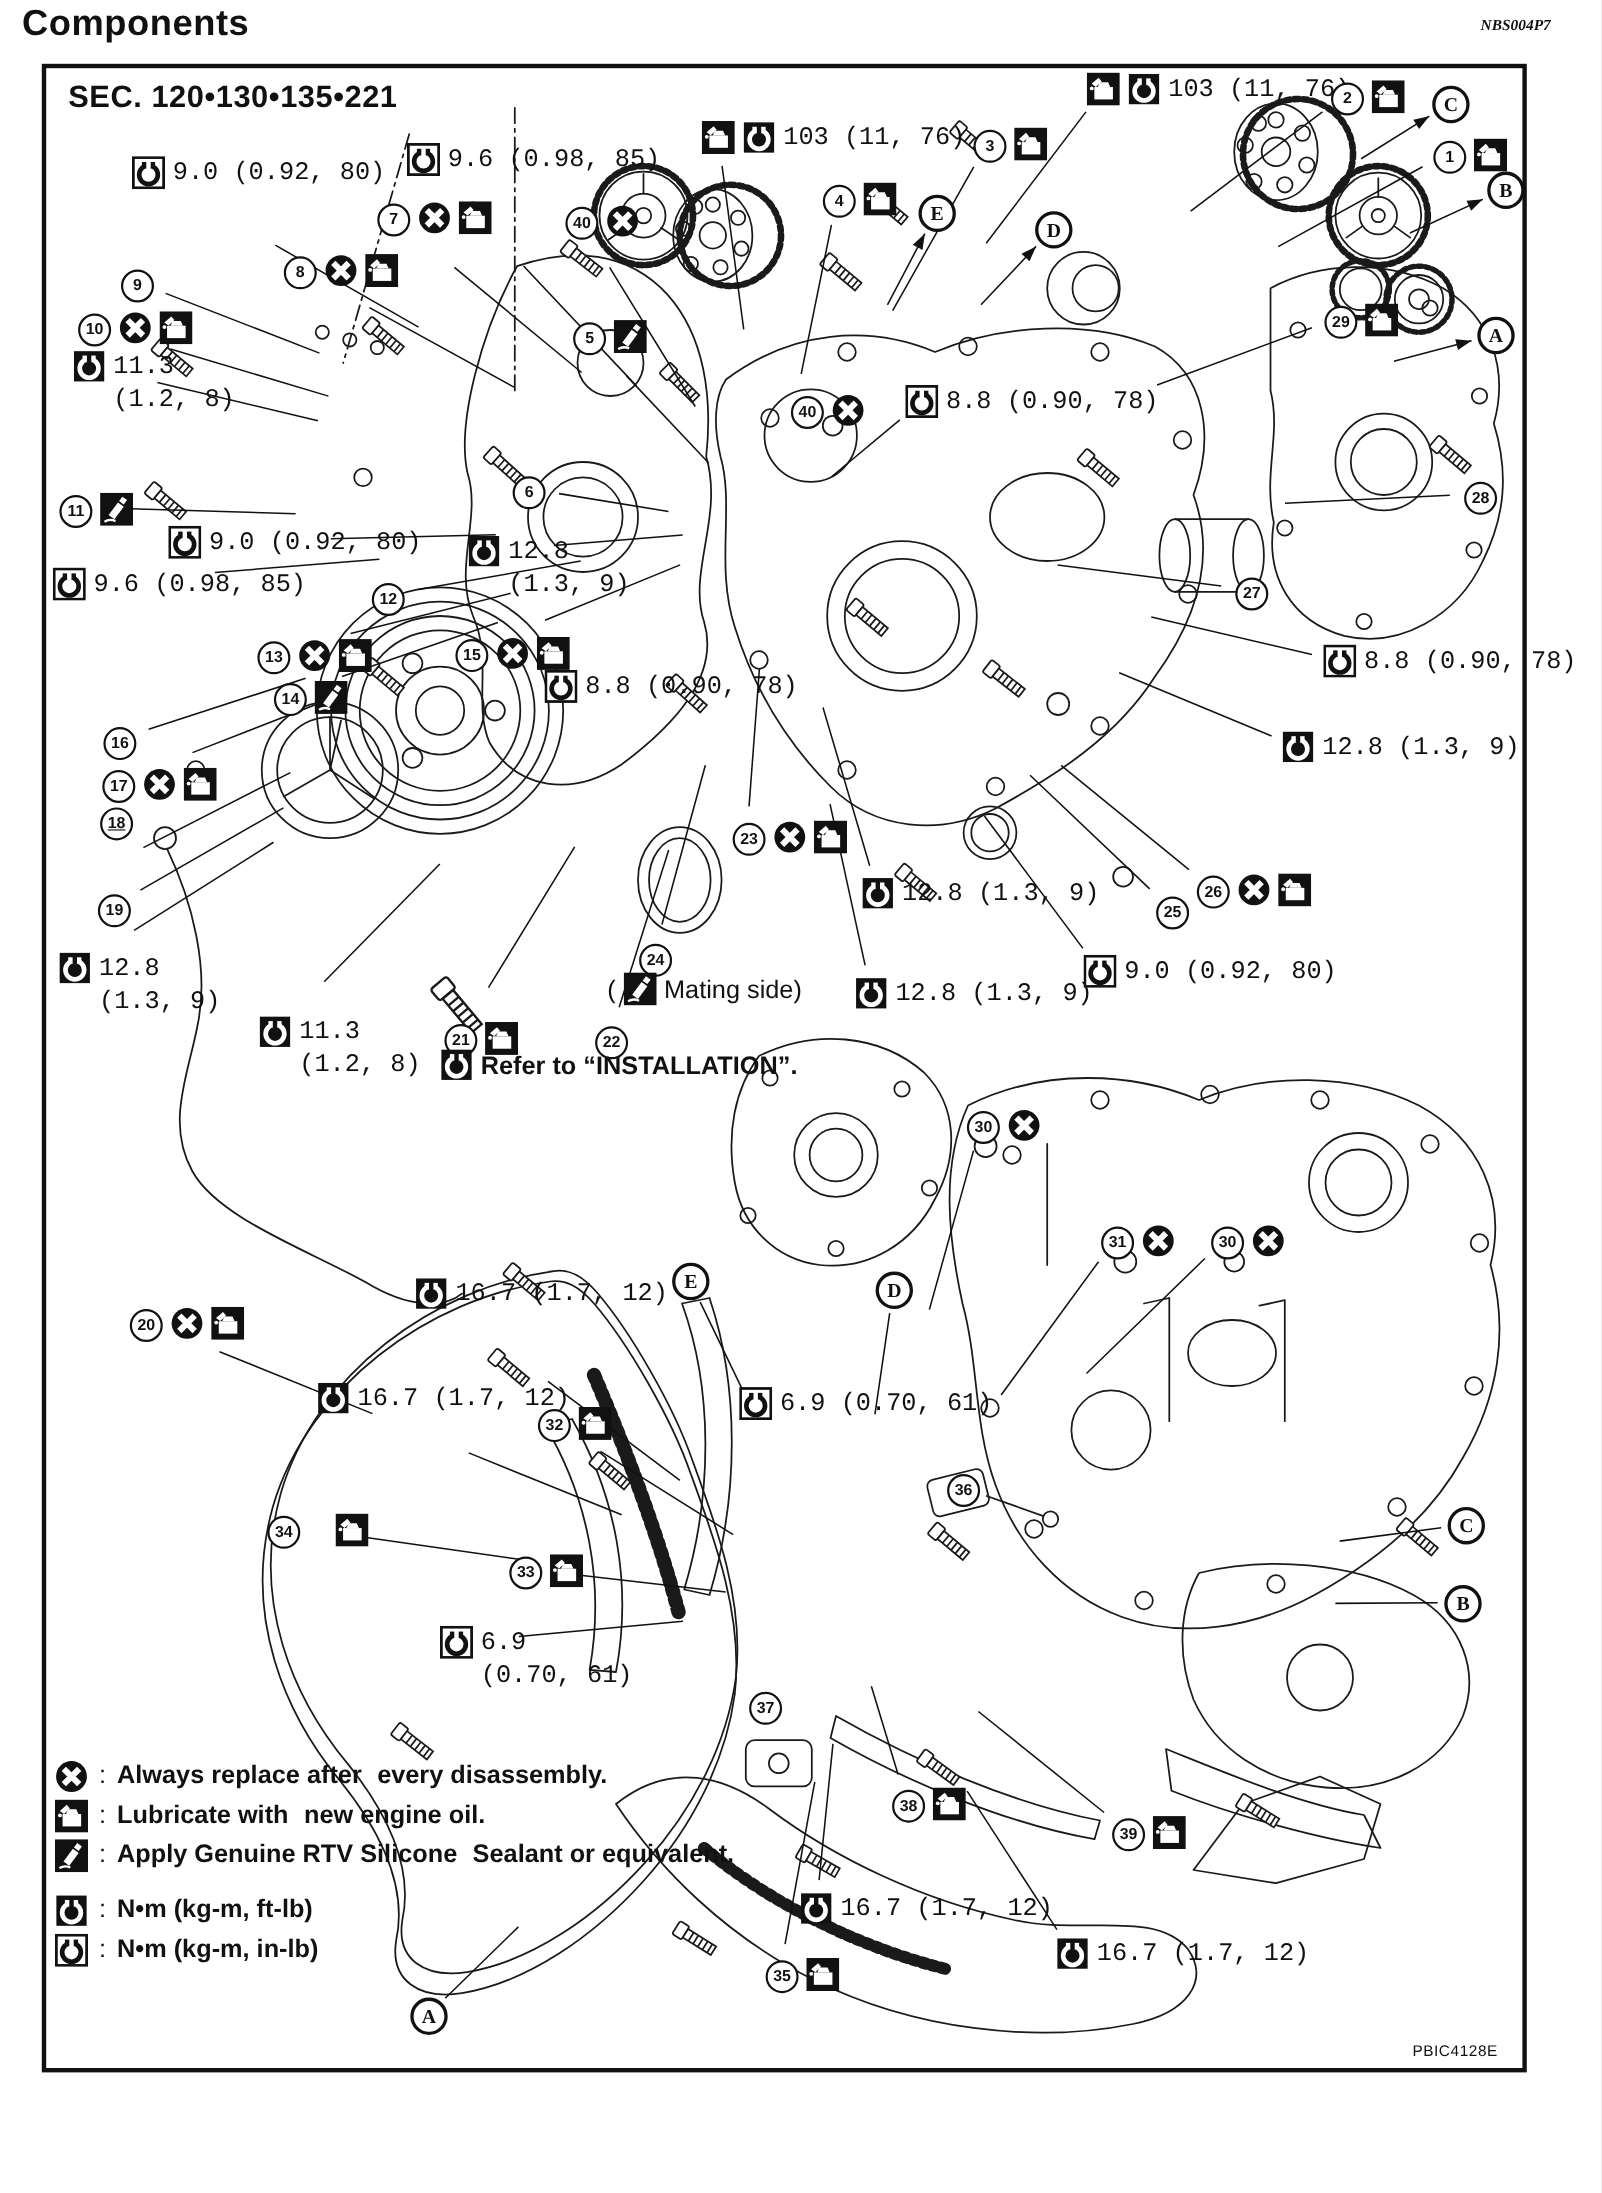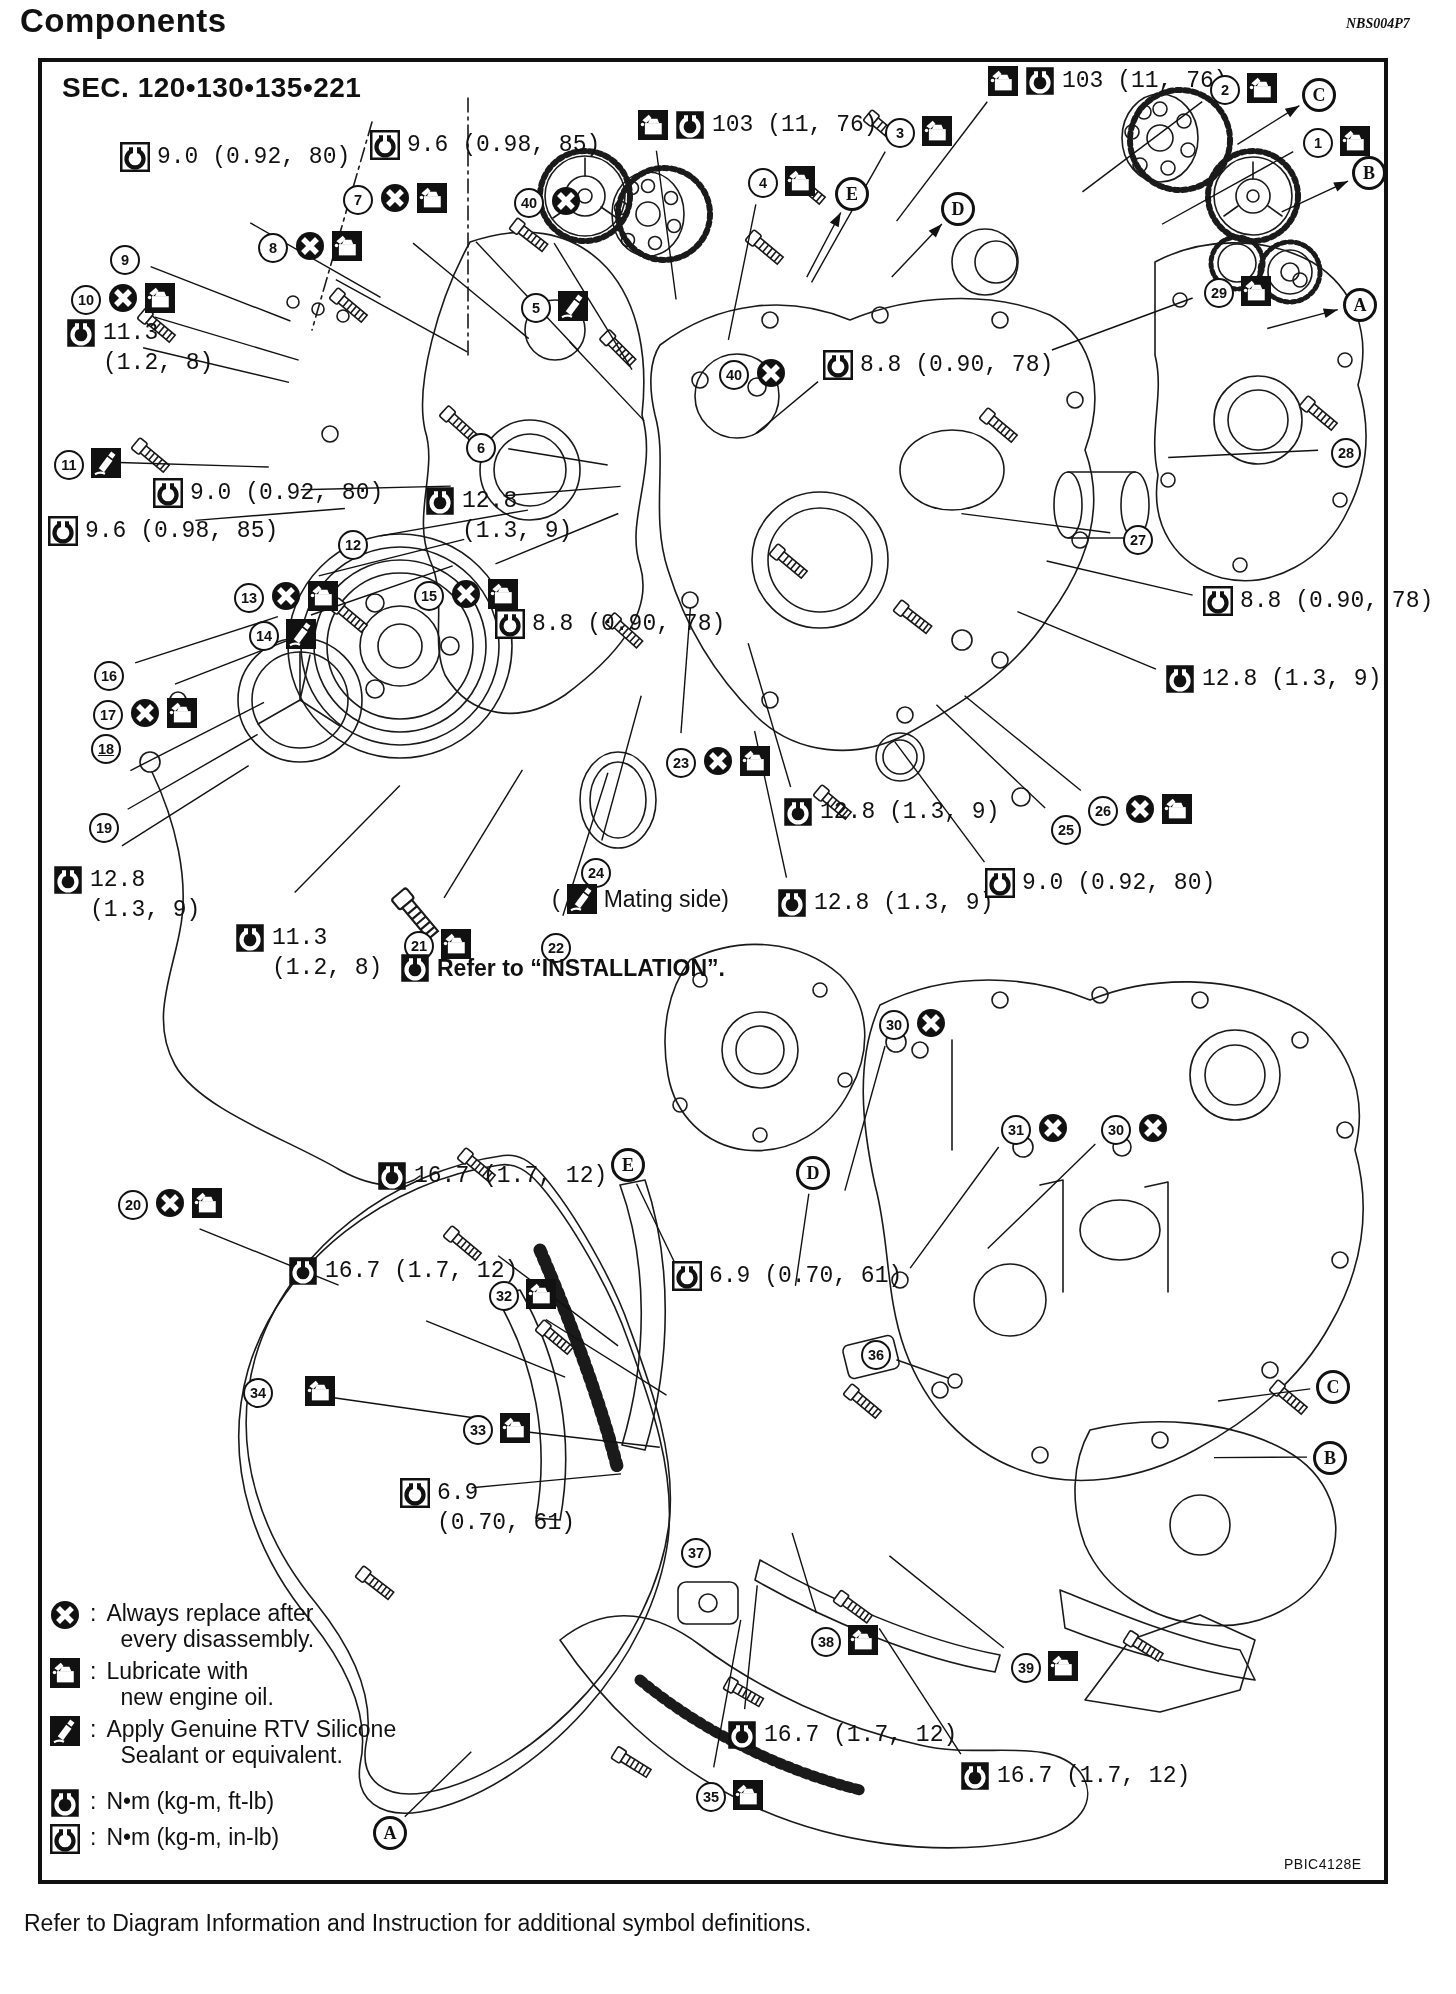--- a/index.html
+++ b/index.html
@@ -18,21 +18,21 @@
   .icon svg{width:100%;height:100%;display:block;}
   .co{display:flex;width:26px;height:26px;border:2.6px solid #111;border-radius:50%;background:#fff;
       align-items:center;justify-content:center;font-weight:bold;font-size:14.5px;margin-top:2px;flex:0 0 auto;}
   .lc{display:flex;width:28px;height:28px;border:3px solid #111;border-radius:50%;background:#fff;
       align-items:center;justify-content:center;font-weight:bold;font-size:18px;
       font-family:"Liberation Serif",serif;flex:0 0 auto;}
   .note.bold{font-weight:bold;}
   .legend{position:absolute;left:50px;top:1600px;display:flex;flex-direction:column;gap:6px;}
   .legend-row{display:flex;gap:10px;align-items:flex-start;font-size:23px;line-height:26px;}
   .legend-row.mt{margin-top:14px;}
-  .legend-row .lines{display:flex;flex-direction:column;}
+  .legend-row .lines{display:flex;flex-direction:row;font-weight:bold;}
   .legend-row .lines div + div{padding-left:14px;}
   .legend-row .colon{font-weight:normal;}
   .image-code{position:absolute;left:1284px;top:1856px;font-size:14px;letter-spacing:.5px;}
   .footer-note{position:absolute;left:24px;top:1910px;font-size:23px;}
 </style>
 </head>
 <body>
 
 <div class="page">
 
@@ -1220,14 +1220,13 @@
           </svg>
         </span>
         <span class="colon">:</span>
         <div class="lines">
           <div>N•m (kg-m, in-lb)</div>
         </div>
       </div>
     </div>
 
   <div class="image-code">PBIC4128E</div>
-  <div class="footer-note">Refer to Diagram Information and Instruction for additional symbol definitions.</div>
 </div>
 
 </body></html>

